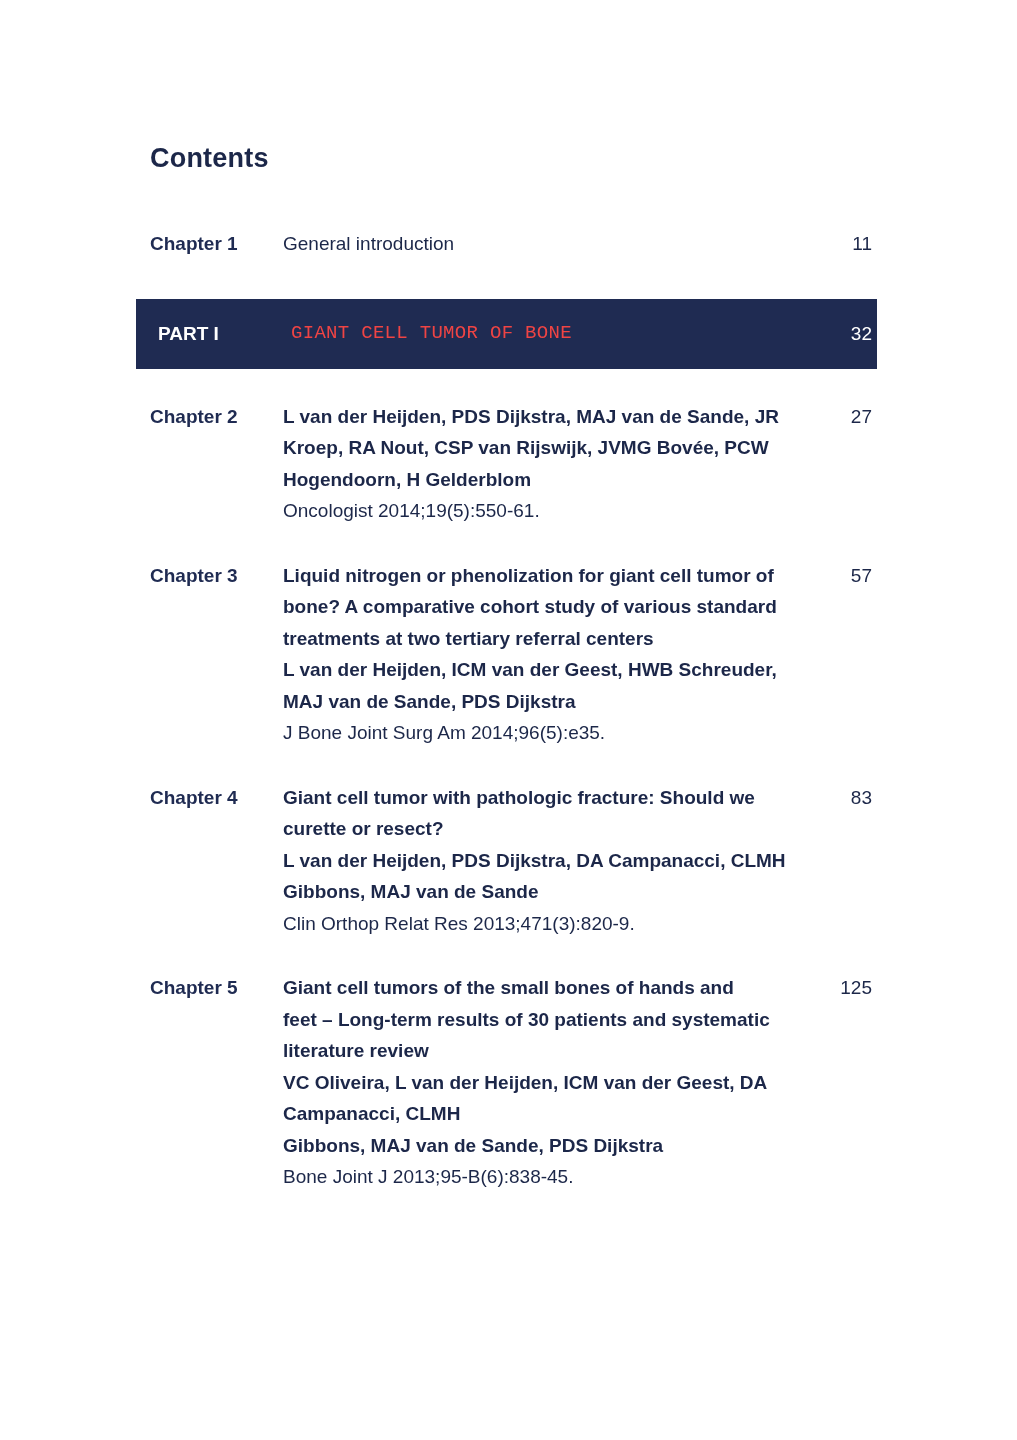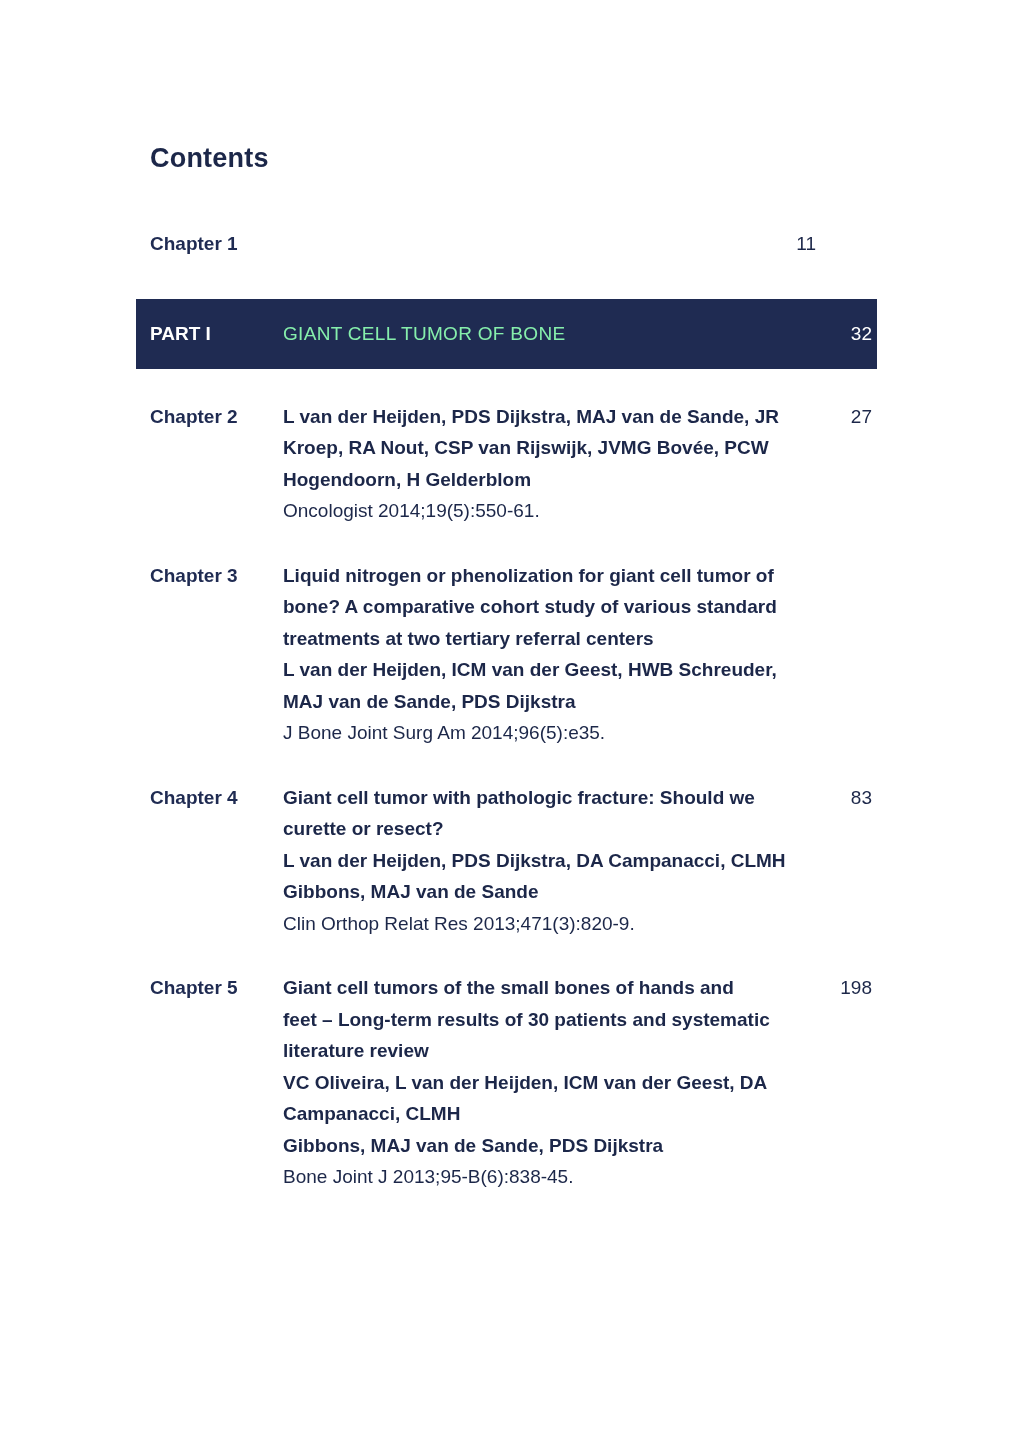--- a/index.html
+++ b/index.html
@@ -80,50 +80,54 @@
     color: #1c2749;
   }
 
   
   .part-banner {
     background: #1f2b52;
     color: #ffffff;
     height: 70px;
     align-items: center;
     margin: 0 -5px 32px -14px;
-    padding-left: 14px;
+    padding-left: 22px;
     padding-right: 5px;
   }
 
   .part-banner .label {
     color: #ffffff;
   }
 
   .part-banner .part-title {
-    color: #86efac;
+    color: #ef4444;
     font-weight: normal;
     letter-spacing: 0.3px;
+    font-family: Liberation Mono, monospace;
   }
 
   .part-banner .pagenum {
     color: #ffffff;
   }
 </style>
 </head>
 <body>
 
 <div class="page">
   <div class="content">
 
     <h1 class="page-title">Contents</h1>
 
     <div class="toc">
 
       <div class="row chapter first">
         <div class="label">Chapter 1</div>
+        <div class="body">
+          <div class="title" style="font-weight:normal">General introduction</div>
+        </div>
         <div class="pagenum">11</div>
       </div>
 
       <div class="row part-banner">
         <div class="label">PART I</div>
         <div class="part-title">GIANT CELL TUMOR OF BONE</div>
         <div class="pagenum">32</div>
       </div>
 
       <div class="row chapter">
@@ -140,20 +144,21 @@
       <div class="row chapter">
         <div class="label">Chapter 3</div>
         <div class="body">
           <div class="title">Liquid nitrogen or phenolization for giant cell tumor of
 bone? A comparative cohort study of various standard
 treatments at two tertiary referral centers</div>
           <div class="authors">L van der Heijden, ICM van der Geest, HWB Schreuder,
 MAJ van de Sande, PDS Dijkstra</div>
           <div class="citation">J Bone Joint Surg Am 2014;96(5):e35.</div>
         </div>
+        <div class="pagenum">57</div>
       </div>
 
       <div class="row chapter">
         <div class="label">Chapter 4</div>
         <div class="body">
           <div class="title">Giant cell tumor with pathologic fracture: Should we
 curette or resect?</div>
           <div class="authors">L van der Heijden, PDS Dijkstra, DA Campanacci, CLMH
 Gibbons, MAJ van de Sande</div>
           <div class="citation">Clin Orthop Relat Res 2013;471(3):820-9.</div>
@@ -165,18 +170,18 @@
         <div class="label">Chapter 5</div>
         <div class="body">
           <div class="title">Giant cell tumors of the small bones of hands and
 feet – Long-term results of 30 patients and systematic
 literature review</div>
           <div class="authors">VC Oliveira, L van der Heijden, ICM van der Geest, DA
 Campanacci, CLMH
 Gibbons, MAJ van de Sande, PDS Dijkstra</div>
           <div class="citation">Bone Joint J 2013;95-B(6):838-45.</div>
         </div>
-        <div class="pagenum">198</div>
+        <div class="pagenum">125</div>
       </div>
 
     </div>
   </div>
 </div>
 
 </body></html>

